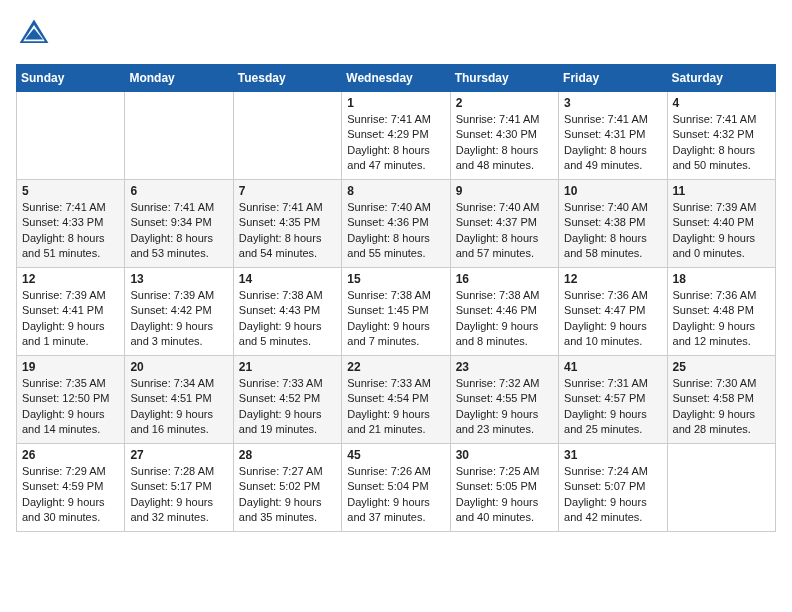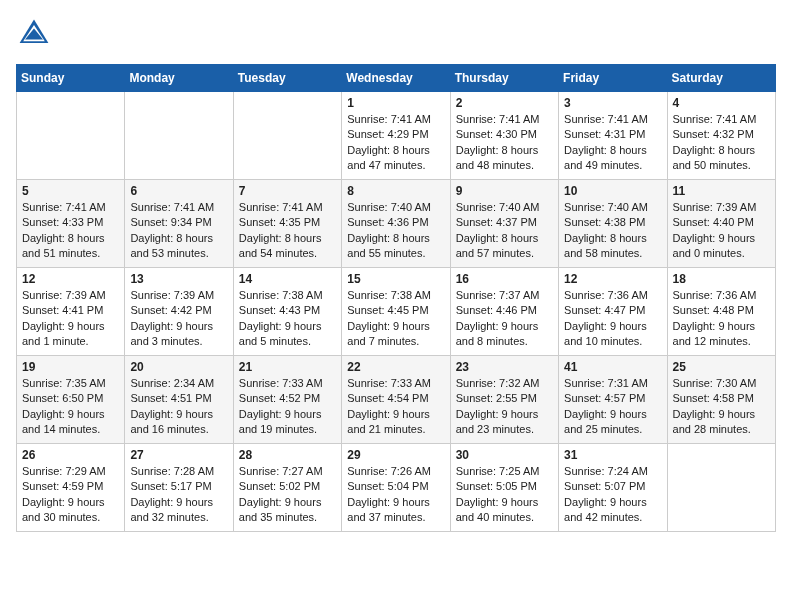--- a/index.html
+++ b/index.html
@@ -212,71 +212,71 @@
         </td>
         <td>
           <span class="day-num">14</span>
           <div class="cell-text">Sunrise: 7:38 AM
 Sunset: 4:43 PM
 Daylight: 9 hours and 5 minutes.</div>
         </td>
         <td>
           <span class="day-num">15</span>
           <div class="cell-text">Sunrise: 7:38 AM
-Sunset: 4:45 PM
+Sunset: 1:45 PM
 Daylight: 9 hours and 7 minutes.</div>
         </td>
         <td>
           <span class="day-num">16</span>
-          <div class="cell-text">Sunrise: 7:37 AM
+          <div class="cell-text">Sunrise: 7:38 AM
 Sunset: 4:46 PM
 Daylight: 9 hours and 8 minutes.</div>
         </td>
         <td>
           <span class="day-num">12</span>
           <div class="cell-text">Sunrise: 7:36 AM
 Sunset: 4:47 PM
 Daylight: 9 hours and 10 minutes.</div>
         </td>
         <td>
           <span class="day-num">18</span>
           <div class="cell-text">Sunrise: 7:36 AM
 Sunset: 4:48 PM
 Daylight: 9 hours and 12 minutes.</div>
         </td>
       </tr>
       <tr>
         <td>
           <span class="day-num">19</span>
           <div class="cell-text">Sunrise: 7:35 AM
-Sunset: 6:50 PM
+Sunset: 12:50 PM
 Daylight: 9 hours and 14 minutes.</div>
         </td>
         <td>
           <span class="day-num">20</span>
-          <div class="cell-text">Sunrise: 2:34 AM
+          <div class="cell-text">Sunrise: 7:34 AM
 Sunset: 4:51 PM
 Daylight: 9 hours and 16 minutes.</div>
         </td>
         <td>
           <span class="day-num">21</span>
           <div class="cell-text">Sunrise: 7:33 AM
 Sunset: 4:52 PM
 Daylight: 9 hours and 19 minutes.</div>
         </td>
         <td>
           <span class="day-num">22</span>
           <div class="cell-text">Sunrise: 7:33 AM
 Sunset: 4:54 PM
 Daylight: 9 hours and 21 minutes.</div>
         </td>
         <td>
           <span class="day-num">23</span>
           <div class="cell-text">Sunrise: 7:32 AM
-Sunset: 2:55 PM
+Sunset: 4:55 PM
 Daylight: 9 hours and 23 minutes.</div>
         </td>
         <td>
           <span class="day-num">41</span>
           <div class="cell-text">Sunrise: 7:31 AM
 Sunset: 4:57 PM
 Daylight: 9 hours and 25 minutes.</div>
         </td>
         <td>
           <span class="day-num">25</span>
@@ -298,21 +298,21 @@
 Sunset: 5:17 PM
 Daylight: 9 hours and 32 minutes.</div>
         </td>
         <td>
           <span class="day-num">28</span>
           <div class="cell-text">Sunrise: 7:27 AM
 Sunset: 5:02 PM
 Daylight: 9 hours and 35 minutes.</div>
         </td>
         <td>
-          <span class="day-num">29</span>
+          <span class="day-num">45</span>
           <div class="cell-text">Sunrise: 7:26 AM
 Sunset: 5:04 PM
 Daylight: 9 hours and 37 minutes.</div>
         </td>
         <td>
           <span class="day-num">30</span>
           <div class="cell-text">Sunrise: 7:25 AM
 Sunset: 5:05 PM
 Daylight: 9 hours and 40 minutes.</div>
         </td>

